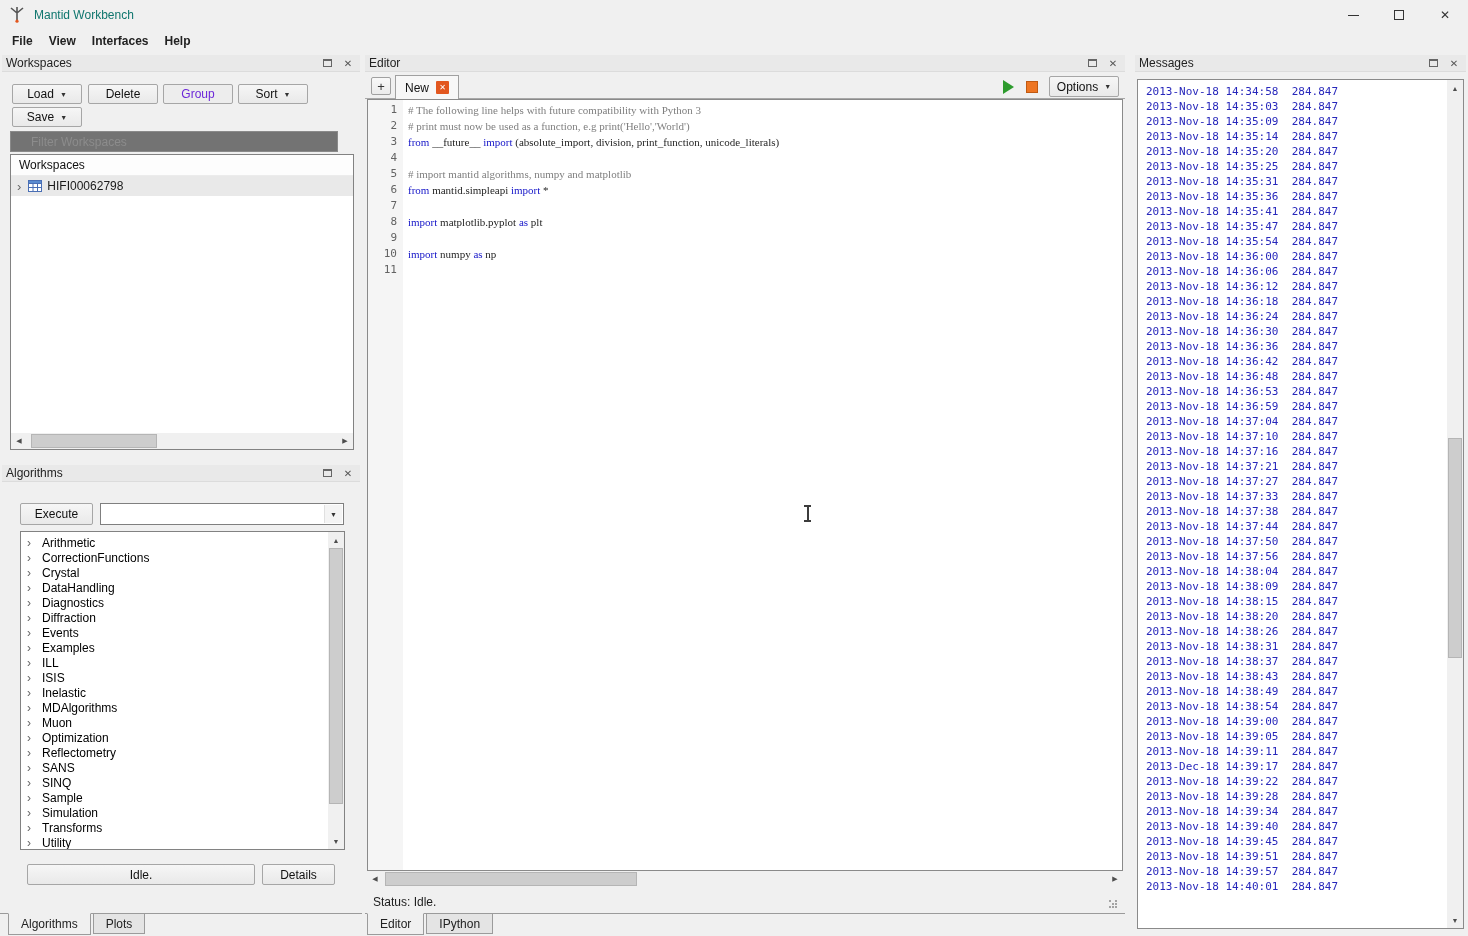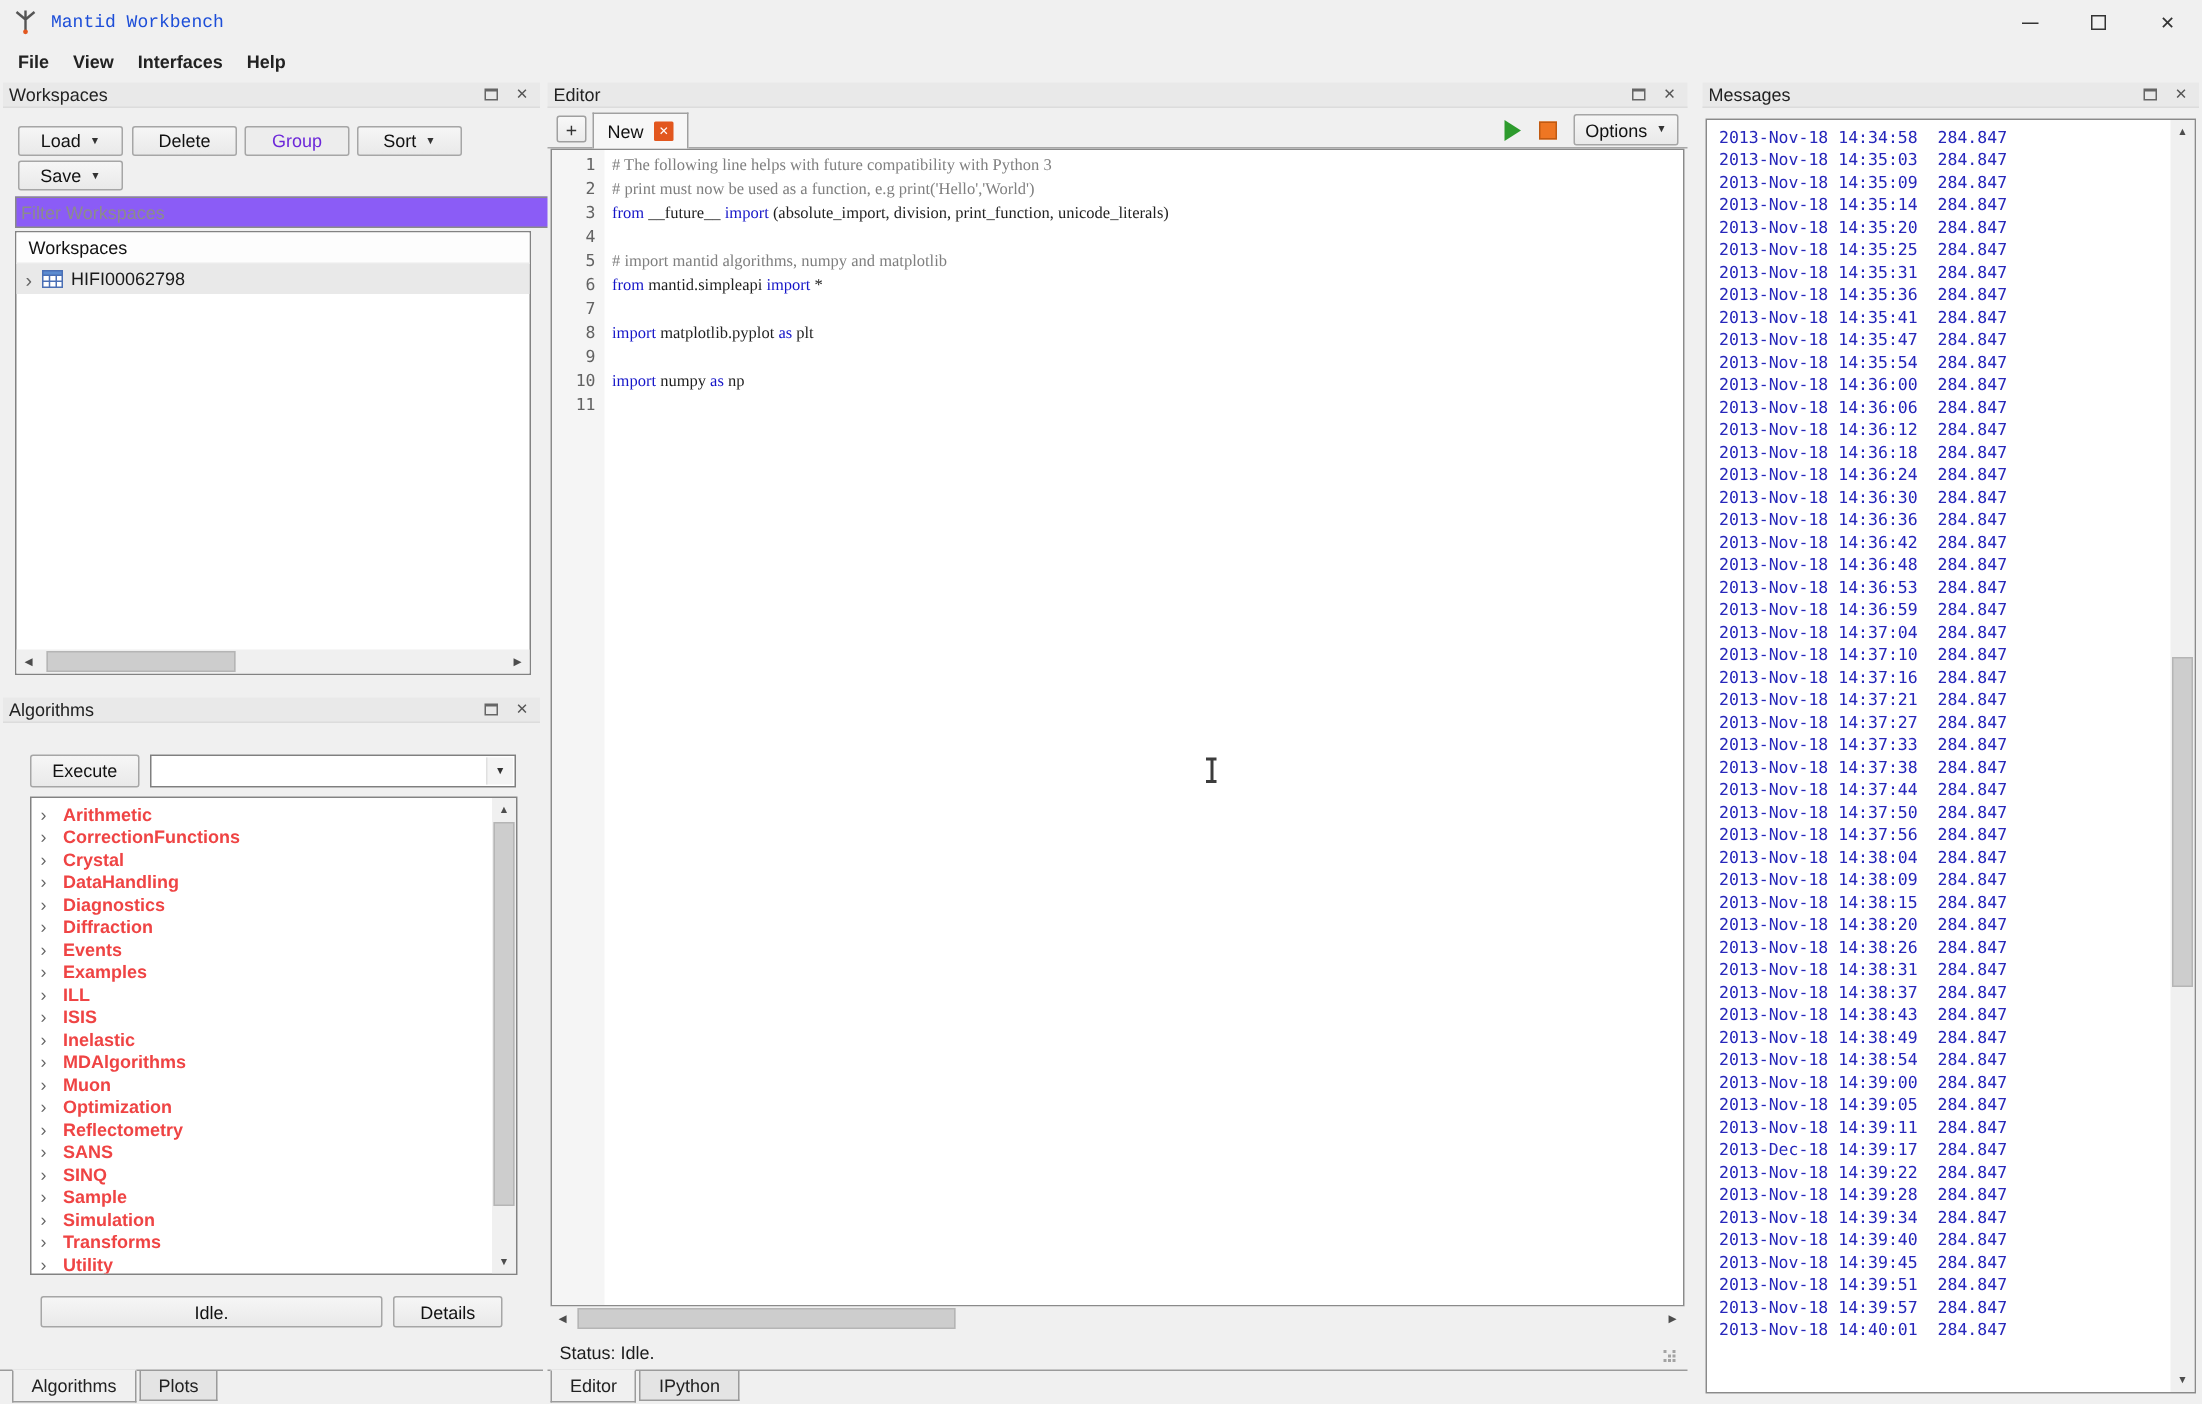--- a/index.html
+++ b/index.html
@@ -2,21 +2,21 @@
 <html><head>
 <meta charset="utf-8">
 <style>
   * { margin:0; padding:0; box-sizing:border-box; }
   body { font-family:"Liberation Sans",sans-serif; font-size:12px; color:#1a1a1a; background:#cfcfcf; }
   .window { position:relative; width:1468px; height:936px; background:#f0f0f0; overflow:hidden; }
 
   
   .titlebar { position:absolute; left:0; top:0; width:100%; height:30px; display:flex; align-items:center; background:#f0f0f0; }
   .app-icon { margin-left:8px; display:inline-flex; }
-  .win-title { margin-left:8px; color:#1d4ed8;font-family:Liberation Mono, monospace; }
+  .win-title { margin-left:8px; color:#0f766e; }
   .win-controls { margin-left:auto; display:flex; height:100%; }
   .win-btn { width:46px; height:100%; display:flex; align-items:center; justify-content:center; color:#333; font-size:12px; }
   .glyph-min { width:11px; height:1px; background:#333; display:inline-block; }
   .glyph-max { width:10px; height:10px; border:1px solid #333; display:inline-block; }
 
   
   .menubar { position:absolute; left:0; top:30px; width:100%; height:22px; display:flex; align-items:center; padding-left:4px; background:#f0f0f0; }
   .menu-item { padding:3px 8px; color:#222;font-weight:bold; }
 
   
@@ -40,40 +40,40 @@
   .scrollbar.h .sb-thumb { top:1px; bottom:1px; }
   .scrollbar.v .sb-thumb { left:1px; right:1px; }
 
   
   #dock-workspaces { left:2px; top:55px; width:358px; height:404px; }
   #ws-load   { left:10px;  top:29px; width:70px; }
   #ws-delete { left:86px;  top:29px; width:70px; }
   #ws-group  { left:161px; top:29px; width:70px; }
   #ws-sort   { left:236px; top:29px; width:70px; }
   #ws-save   { left:10px;  top:52px; width:70px; }
-  .filter-input { position:absolute; left:8px; top:76px; width:384px; height:21px; border:1px solid #8a8a8a; padding:0 3px; font-family:"Liberation Sans",sans-serif; font-size:12px; background:#8b5cf6; }
+  .filter-input { position:absolute; left:8px; top:76px; width:328px; height:21px; border:1px solid #8a8a8a; padding:0 20px; font-family:"Liberation Sans",sans-serif; font-size:12px; background:#737373; }
   .filter-input::placeholder { color:#8c8c8c; }
   .ws-tree { position:absolute; left:8px; top:99px; width:344px; height:296px; border:1px solid #828282; background:#fff; }
   .tree-header { height:21px; line-height:21px; padding-left:8px; color:#111; border-bottom:1px solid #ececec; background:#fdfdfd; }
   .tree-item { height:20px; display:flex; align-items:center; background:#e9e9e9; }
   .chev { color:#666; font-size:13px; line-height:1; }
   .tree-item .chev { margin-left:6px; }
   .tbl-icon { margin:0 5px 0 7px; display:inline-flex; }
   .ws-hscroll { position:absolute; left:0; right:0; bottom:0; height:16px; }
 
   
   #dock-algorithms { left:2px; top:465px; width:358px; height:446px; }
   #alg-execute { left:18px; top:38px; width:73px; height:22px; }
   .combo { position:absolute; left:98px; top:38px; width:244px; height:22px; background:#fff; border:1px solid #7f7f7f; }
   .combo-arrow { position:absolute; right:1px; top:1px; bottom:1px; width:18px; display:flex; align-items:center; justify-content:center; font-size:7px; color:#333; background:#f4f4f4; border-left:1px solid #e0e0e0; }
   .alg-list { position:absolute; left:18px; top:66px; width:325px; height:319px; border:1px solid #828282; background:#fff; overflow:hidden; }
   .alg-rows { padding-top:3px; }
   .alg-row { height:15px; display:flex; align-items:center; padding-left:6px; }
   .alg-row .chev { width:10px; font-size:12px; }
-  .alg-label { margin-left:5px; color:#ef4444;font-weight:bold; }
+  .alg-label { margin-left:5px; color:#000000; }
   .alg-vscroll { position:absolute; right:0; top:0; bottom:0; width:16px; }
   #alg-progress { left:25px; top:399px; width:228px; height:21px; }
   #alg-details  { left:260px; top:399px; width:73px; height:21px; }
 
   
   .tabbar-bottom { position:absolute; height:23px; display:flex; align-items:flex-start; border-top:1px solid #9b9b9b; background:#f0f0f0; }
   #left-tabbar   { left:0;   top:913px; width:362px; padding-left:8px; }
   #editor-tabbar { left:365px; top:913px; width:760px; padding-left:2px; }
   .btab { height:20px; padding:0 12px; display:flex; align-items:center; background:#e4e4e4; border:1px solid #9b9b9b; border-top:none; margin-right:2px; color:#222; position:relative; }
   .btab.selected { background:#f0f0f0; height:22px; margin-top:-1px; border-top:1px solid #f0f0f0; z-index:2; }

